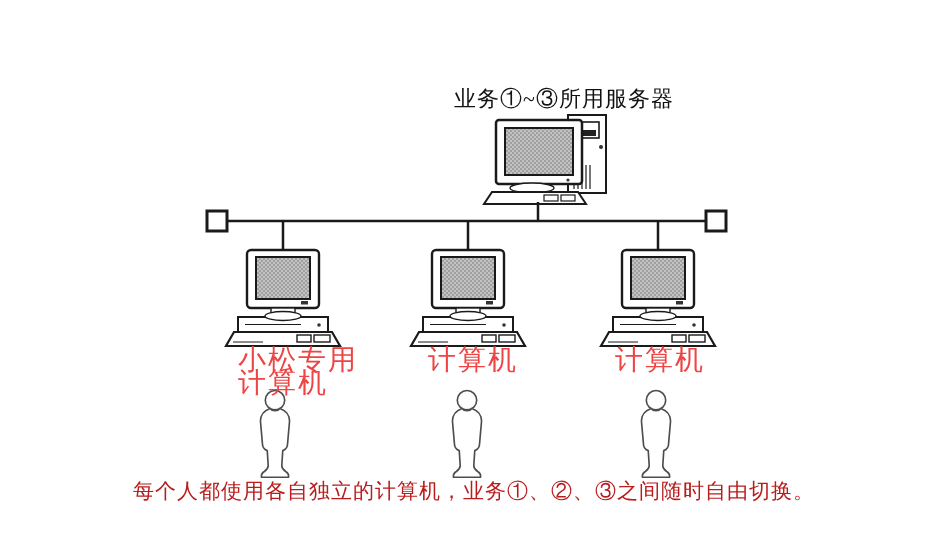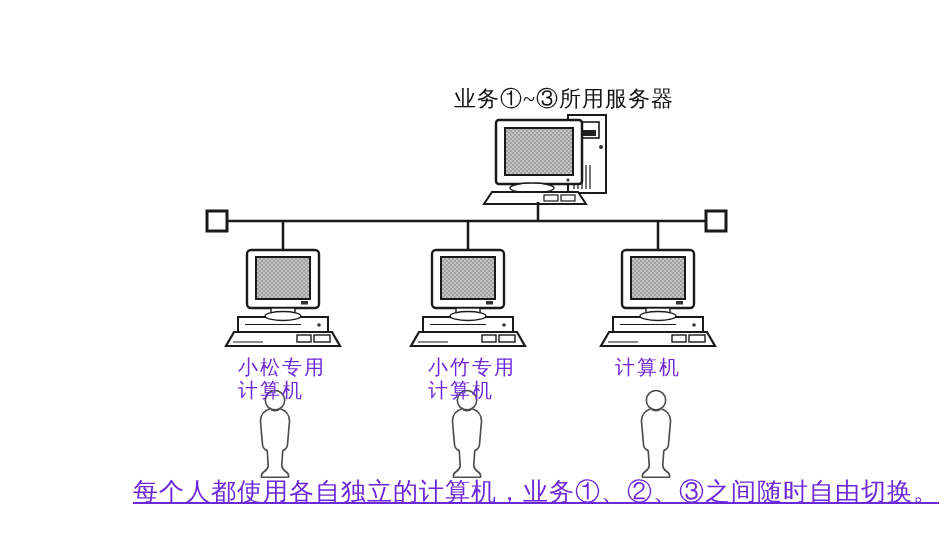--- a/index.html
+++ b/index.html
@@ -25,39 +25,38 @@
     position: absolute;
     left: 454px;
     top: 84px;
     font-size: 22px;
     letter-spacing: 1px;
     white-space: nowrap;
     color: #111111;
   }
   .client-label {
     position: absolute;
-    top: 356px;
-    font-size: 20px;
+    top: 348px;
+    font-size: 28px;
     line-height: 23px;
     letter-spacing: 2px;
-    color: #6d28d9;
+    color: #ef4444;
   }
   .client-label-1 { left: 238px; }
   .client-label-2 { left: 428px; }
   .client-label-3 { left: 615px; }
   .caption {
     position: absolute;
     left: 133px;
     top: 477px;
-    font-size: 25px;
+    font-size: 21px;
     line-height: 29px;
     letter-spacing: 1px;
-    color: #6d28d9;
+    color: #b91c1c;
     white-space: nowrap;
-    text-decoration: underline;
   }
 </style>
 </head>
 <body>
 
 <div class="stage">
 
   <svg class="diagram-svg" width="946" height="552" viewBox="0 0 946 552">
     <defs>
       <pattern id="halftone" patternUnits="userSpaceOnUse" width="4" height="4">
@@ -136,21 +135,20 @@
   </svg>
 
   <div class="server-label">业务①~③所用服务器</div>
 
   <div class="client-label client-label-1">
     <div>小松专用</div>
     <div>计算机</div>
   </div>
 
   <div class="client-label client-label-2">
-    <div>小竹专用</div>
     <div>计算机</div>
   </div>
 
   <div class="client-label client-label-3">
     <div>计算机</div>
   </div>
 
   <div class="caption">
     <div>每个人都使用各自独立的计算机，业务①、②、③之间随时自由切换。</div>
   </div>

